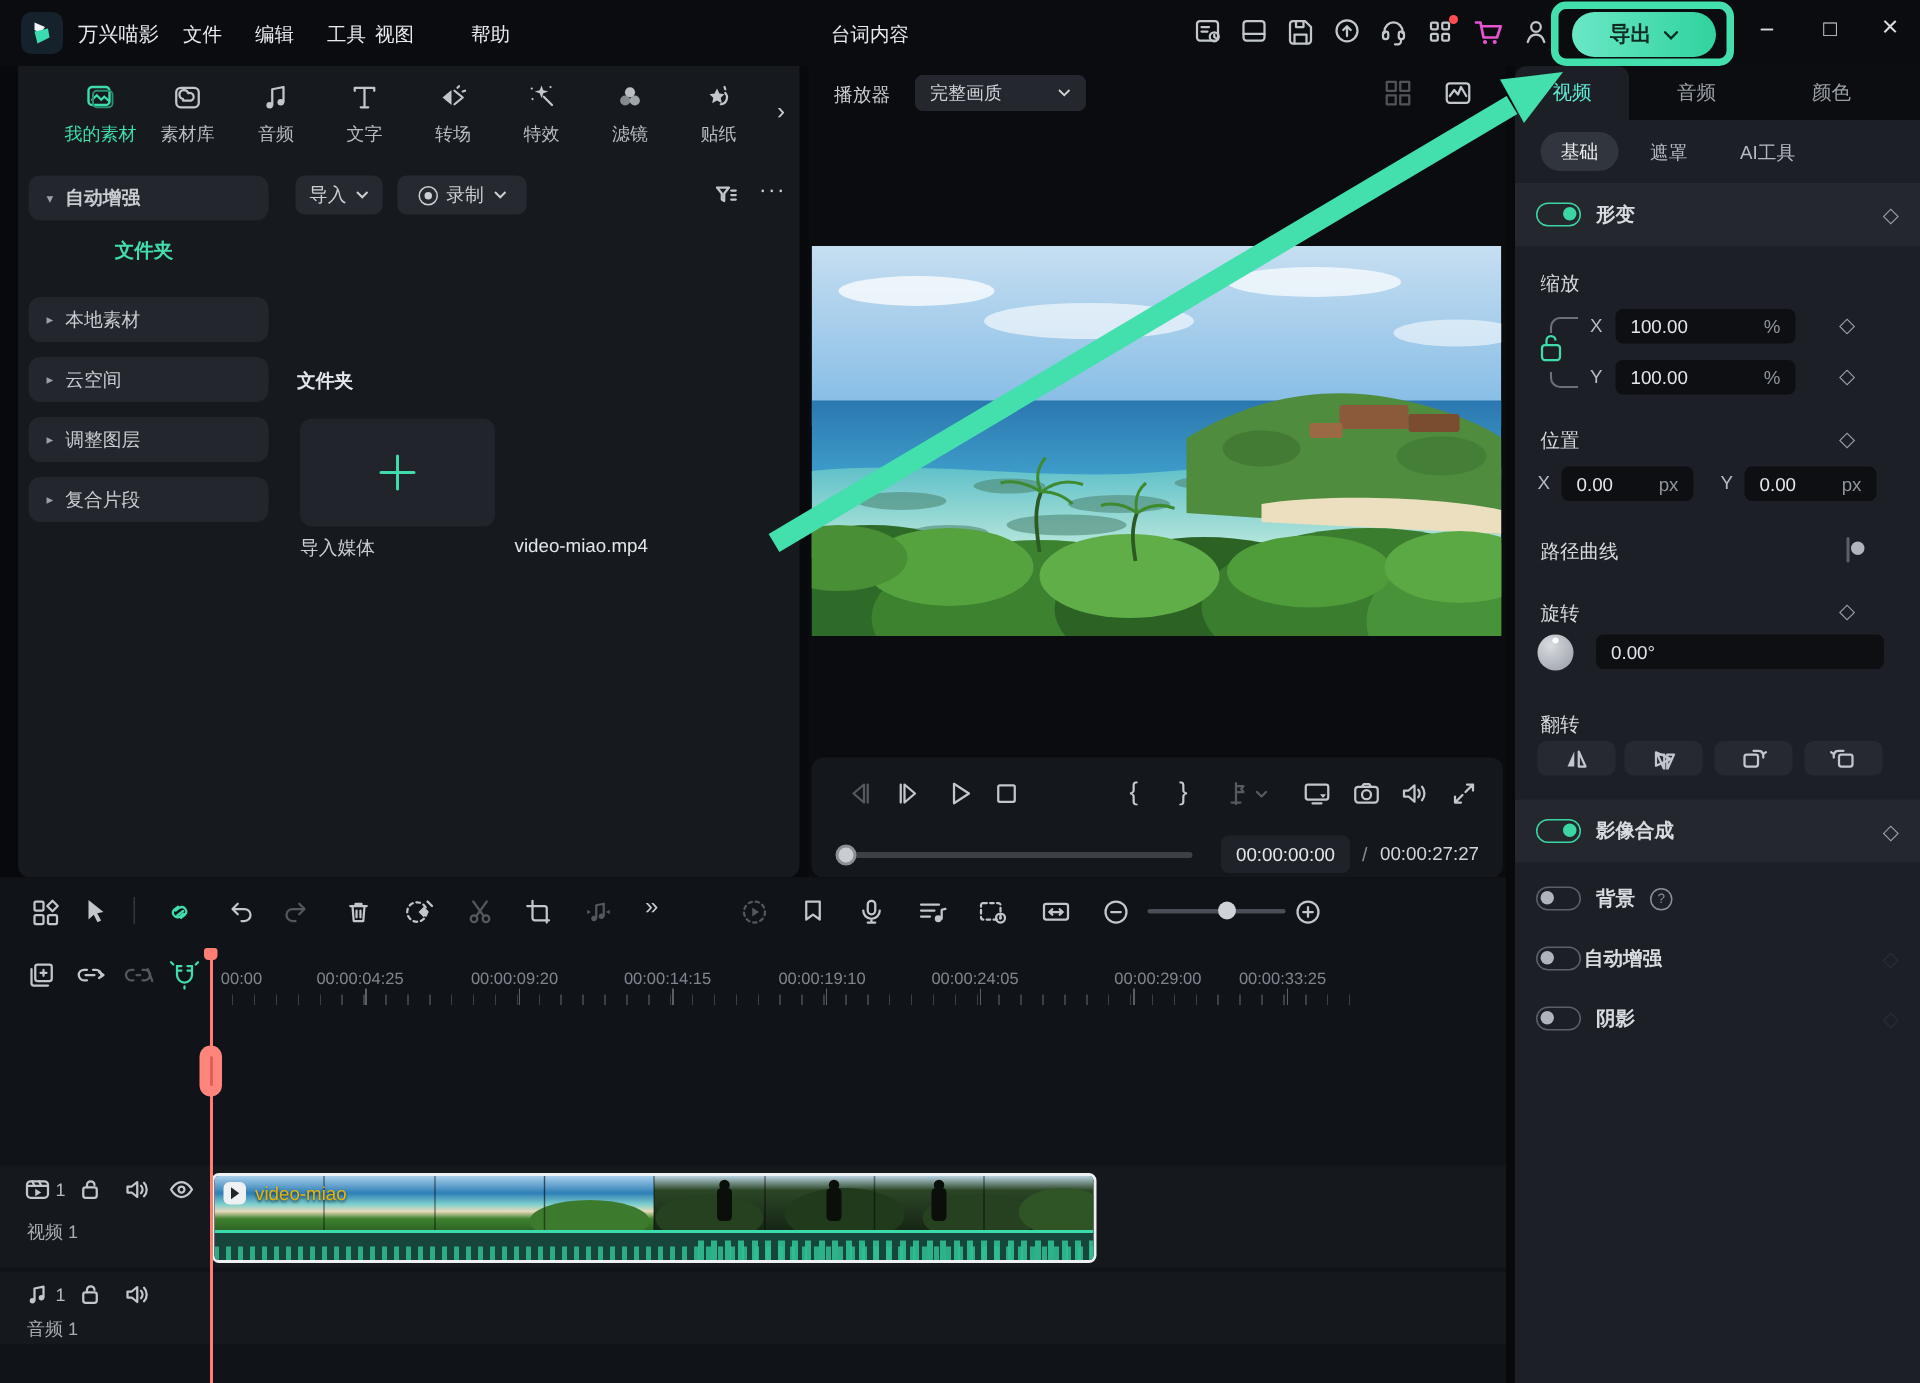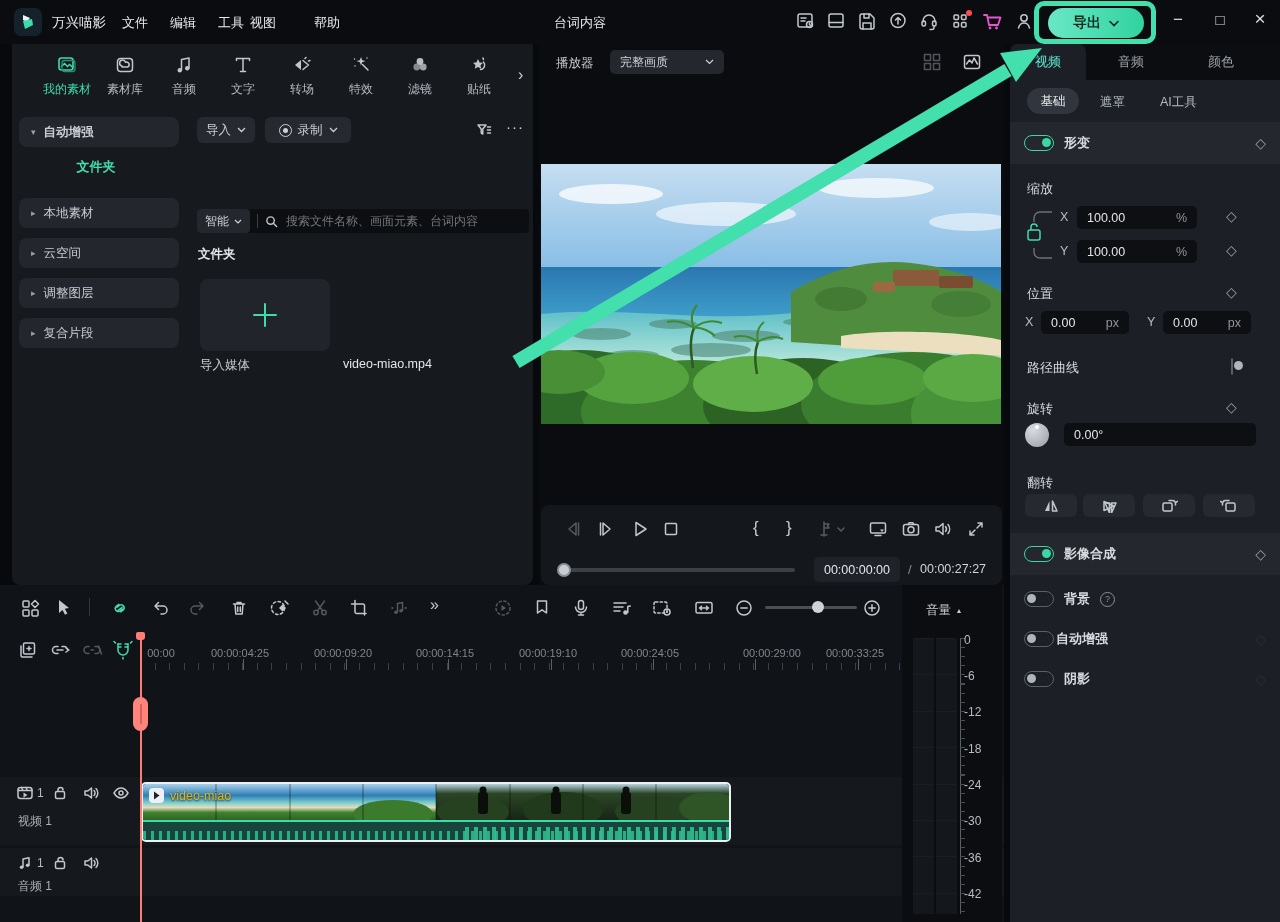--- a/index.html
+++ b/index.html
@@ -222,34 +222,20 @@
         <svg width="9" height="6" viewBox="0 0 9 6">
             <path d="M1 1l3.5 3.5L8 1" fill="none" stroke="#ccd0d5" stroke-width="1.3"></path>
           </svg>
       </div>
       <span class="abs" style="left:294px;top:10px;cursor:pointer;"><svg width="20" height="20" viewBox="0 0 20 20">
             <path class="ic" d="M4 5h8l-3.2 4v5l-1.6-1v-4z"></path>
             <path class="ic" d="M13.5 7h3M13.5 10h3M13.5 13h3"></path>
           </svg></span>
       <span class="abs" style="left:326px;top:8px;color:#ccd0d5;font-size:15px;letter-spacing:1px;cursor:pointer;">···</span>
 
-      <div class="abs flex" style="left:17px;top:99px;width:332px;height:24px;background:#0c0e12;border-radius:4px;">
-        <div class="flex" style="height:24px;padding:0 8px;background:#24272d;border-radius:4px;gap:5px;cursor:pointer;">
-          <span style="font-size:12px;color:#cfd3d8;">智能</span>
-          <svg width="8" height="5" viewBox="0 0 8 5">
-              <path d="M1 1l3 3 3-3" fill="none" stroke="#cfd3d8" stroke-width="1.2"></path>
-            </svg>
-        </div>
-        <span style="width:1px;height:14px;background:#3a3f45;margin:0 7px;"></span>
-        <svg width="13" height="13" viewBox="0 0 14 14">
-            <circle class="ic" cx="6" cy="6" r="4"></circle>
-            <path class="ic" d="M9.2 9.2 12.5 12.5"></path>
-          </svg>
-        <input style="flex: 1 1 0%; background: transparent; border: none; outline: none; color: rgb(207, 211, 216); font-size: 12px; margin-left: 6px; font-family: inherit;" placeholder="搜索文件名称、画面元素、台词内容">
-      </div>
 
       <span class="abs" style="left:18px;top:136px;font-size:12.5px;font-weight:bold;color:#e3e6ea;">文件夹</span>
 
       <div class="abs flex" style="left:20px;top:169px;width:130px;height:72px;background:#21242b;border-radius:8px;justify-content:center;cursor:pointer;">
         <svg width="34" height="34" viewBox="0 0 34 34">
             <path d="M17 6v22M6 17h22" stroke="#3fdcab" stroke-width="2" stroke-linecap="round"></path>
           </svg>
       </div>
       <span class="abs" style="left:20px;top:247px;font-size:12.5px;color:#c9cdd3;">导入媒体</span>
 
@@ -753,41 +739,20 @@
       <span class="abs" style="left:18px;top:30px;font-size:12px;color:#a9aeb5;">音频 1</span>
     </div>
 
     <div class="abs" style="left:140px;top:47px;width:2px;height:290px;background:#ff7d73;z-index:20;cursor:ew-resize;"></div>
     <div class="abs" style="left:136px;top:47px;width:9px;height:8px;background:#ff7d73;border-radius:2px 2px 3px 3px;z-index:21;cursor:ew-resize;"></div>
     <div class="abs" style="left:133px;top:112px;width:15px;height:34px;background:#ff857c;border-radius:8px;z-index:21;cursor:ew-resize;">
       <span style="position:absolute;left:6.5px;top:7px;width:2px;height:20px;background:#d95f58;border-radius:1px;"></span>
     </div>
   </div>
 
-  <div class="abs" style="left:902px;top:585px;width:100px;height:337px;background:#0b0d11;">
-    <div class="abs flex" style="left:24px;top:17px;gap:6px;cursor:pointer;">
-      <span style="font-size:12.5px;color:#c9cdd2;">音量</span>
-      <span style="font-size:8px;color:#c9cdd2;">▴</span>
-    </div>
-    <div class="abs" style="left:11px;top:53px;width:21px;height:276px;background:#14171c;border-radius:2px 0 0 0;
-         background-image:repeating-linear-gradient(180deg,#1a1e24 0 1px,transparent 1px 36.4px);"></div>
-    <div class="abs" style="left:34px;top:53px;width:21px;height:276px;background:#14171c;border-radius:0 2px 0 0;
-         background-image:repeating-linear-gradient(180deg,#1a1e24 0 1px,transparent 1px 36.4px);"></div>
-    <div class="abs" style="left:58px;top:53px;width:1px;height:276px;background:#5a6068;"></div>
-    <div class="abs" style="left:58px;top:53px;width:5px;height:276px;
-         background:repeating-linear-gradient(180deg,#4a4f57 0 1px,transparent 1px 9.1px);"></div>
-    <span class="metnum" style="top:48px;">0</span>
-    <span class="metnum" style="top:84px;">-6</span>
-    <span class="metnum" style="top:120px;">-12</span>
-    <span class="metnum" style="top:157px;">-18</span>
-    <span class="metnum" style="top:193px;">-24</span>
-    <span class="metnum" style="top:229px;">-30</span>
-    <span class="metnum" style="top:266px;">-36</span>
-    <span class="metnum" style="top:302px;">-42</span>
-  </div>
 
   <svg class="abs" width="1280" height="922" viewBox="0 0 1280 922" style="left:0;top:0;z-index:60;pointer-events:none;">
     <line x1="516" y1="362" x2="1008" y2="70" stroke="#43dfac" stroke-width="14"></line>
     <polygon points="1042,48 1016,82 1000,53" fill="#43dfac"></polygon>
   </svg>
   <div class="abs" style="left:1034px;top:1px;width:122px;height:43px;border:5px solid #43dfac;border-radius:10px;box-sizing:border-box;z-index:59;pointer-events:none;"></div>
 
 </div>
 
 </body></html>

